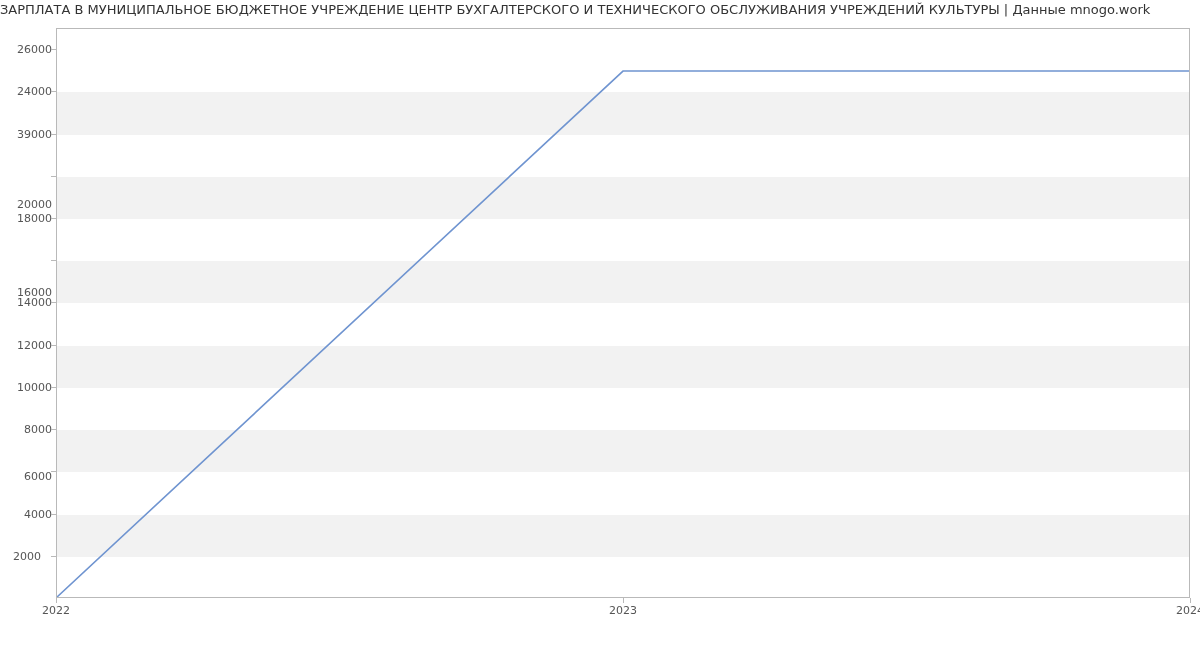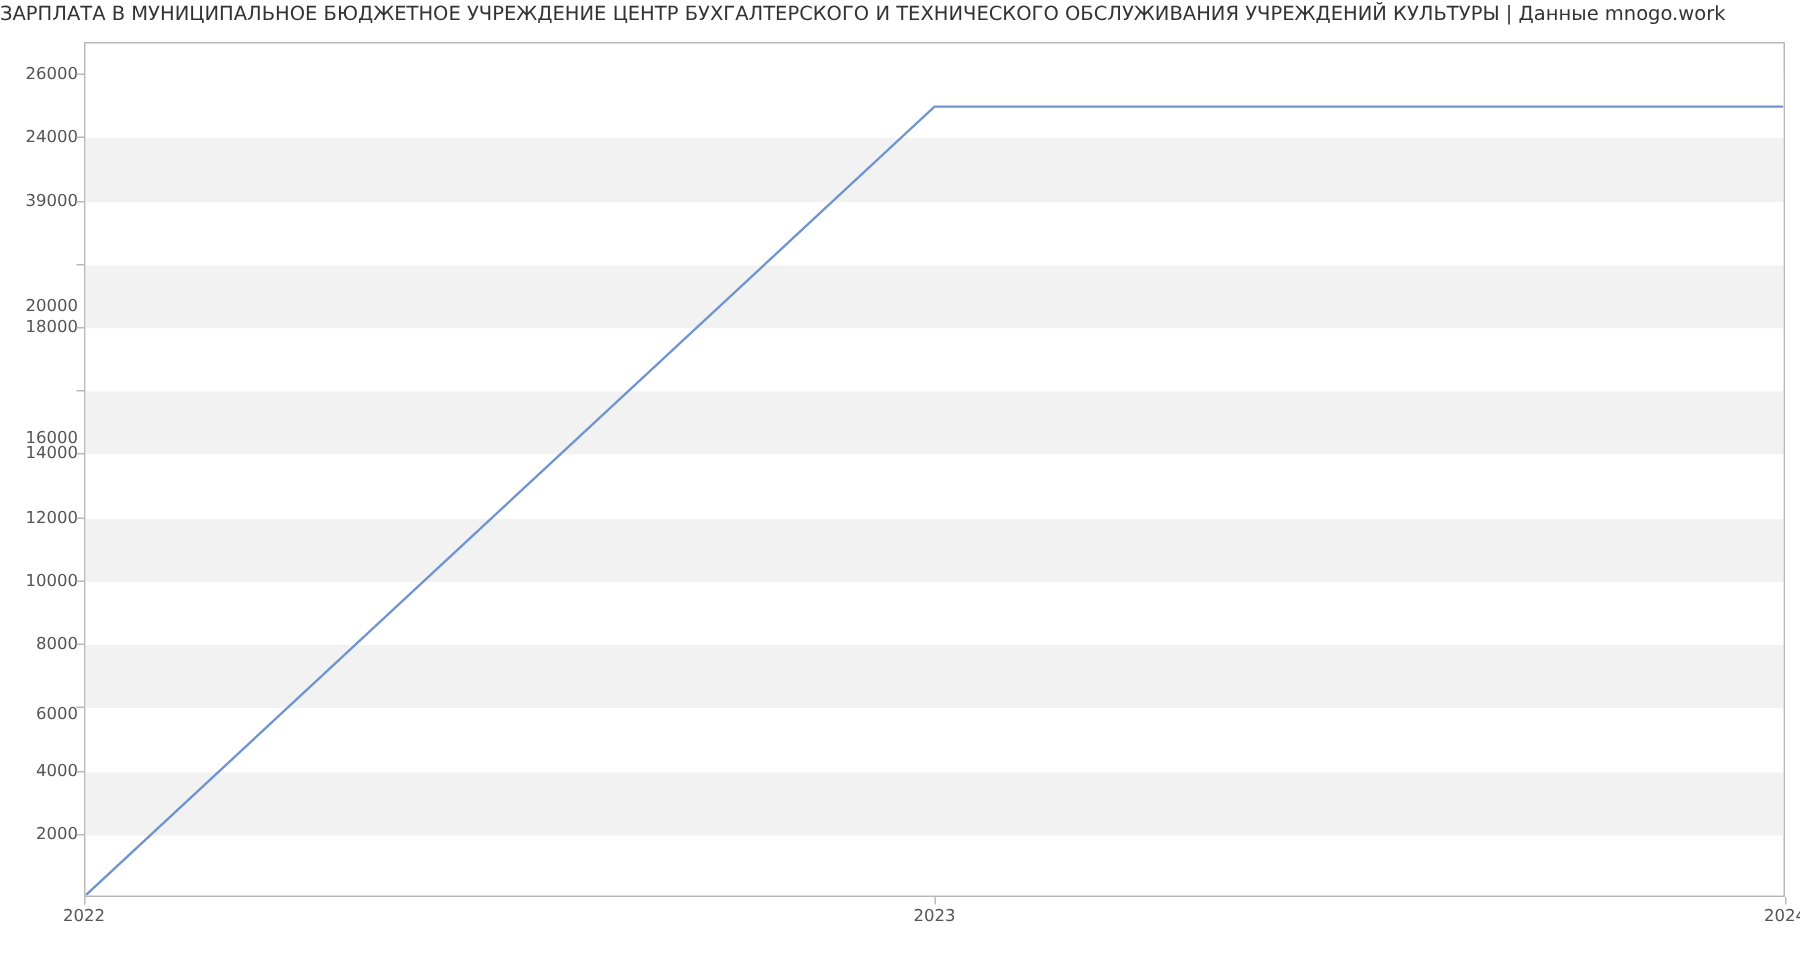--- a/index.html
+++ b/index.html
@@ -97,21 +97,21 @@
       <div class="grid-band" style="top: 316.667px; height: 42.2222px; background: rgb(242, 242, 242);"></div>
       <div class="grid-band" style="top: 358.889px; height: 42.2222px; background: rgb(255, 255, 255);"></div>
       <div class="grid-band" style="top: 401.111px; height: 42.2222px; background: rgb(242, 242, 242);"></div>
       <div class="grid-band" style="top: 443.333px; height: 42.2222px; background: rgb(255, 255, 255);"></div>
       <div class="grid-band" style="top: 485.556px; height: 42.2222px; background: rgb(242, 242, 242);"></div>
     <svg class="line-svg" id="line-svg" viewBox="0 0 1134 570" preserveAspectRatio="none">
         <path d="M0 570 L567 42.22222222222217 L1134 42.22222222222217" fill="none" stroke="#6f94d0" stroke-width="1.6"></path>
       </svg>
   </div>
 
-<div class="y-tick-label" style="top: 555.778px;">2000</div>
+<div class="y-tick-label" style="top: 555.778px; text-align: center;">2000</div>
     <div class="y-tick-mark" style="top: 555.778px;"></div>
     <div class="y-tick-label" style="top: 513.556px;">4000</div>
     <div class="y-tick-mark" style="top: 513.556px;"></div>
     <div class="y-tick-label" style="top: 476px;">6000</div>
     <div class="y-tick-mark" style="top: 471.333px;"></div>
     <div class="y-tick-label" style="top: 429.111px;">8000</div>
     <div class="y-tick-mark" style="top: 429.111px;"></div>
     <div class="y-tick-label" style="top: 386.889px;">10000</div>
     <div class="y-tick-mark" style="top: 386.889px;"></div>
     <div class="y-tick-label" style="top: 344.667px;">12000</div>

